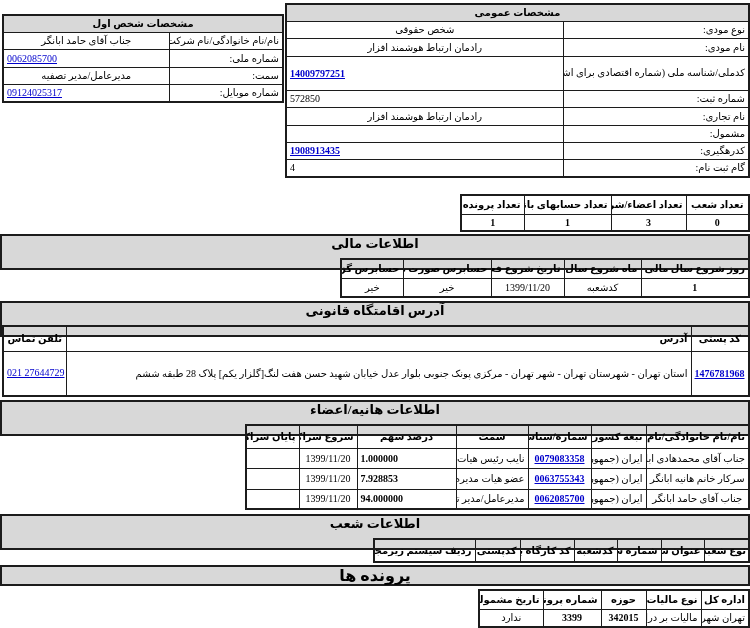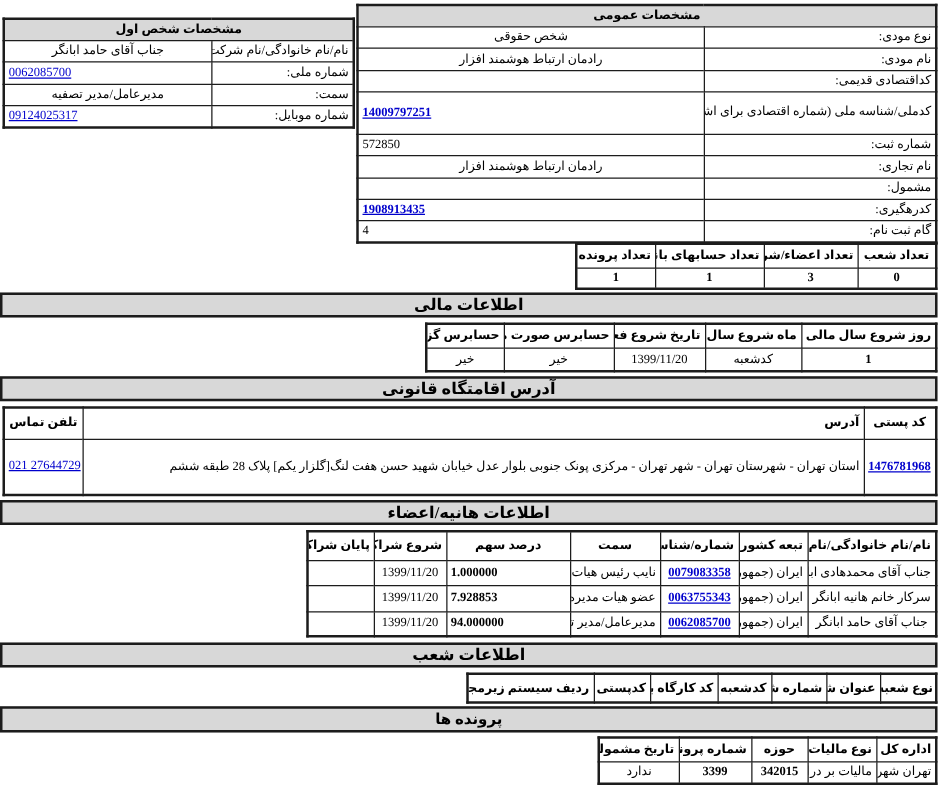--- a/index.html
+++ b/index.html
@@ -21,21 +21,21 @@
   }
   td.colhdr{font-weight:bold;text-align:center;font-size:9px;}
   td.lbl{text-align:right;font-size:10px;}
   td.wrap{white-space:normal;line-height:1.55;}
   td.val-fa{text-align:center;}
   td.val-num{text-align:left;}
   td.val-c{text-align:center;}
   .b{font-weight:bold;}
   a.lnk{color:#0000cc;text-decoration:underline;cursor:pointer;}
   .bar{
-    position:absolute;left:0;width:750px;height:20px;box-sizing:border-box;
+    position:absolute;left:0;width:750px;height:36px;box-sizing:border-box;
     background:#d8d8d8;border:2px solid #1c1c1c;
     text-align:center;font-weight:bold;font-size:13px;line-height:16px;color:#000;
   }
   td.addr-cell{
     font-size:14px;white-space:normal;text-align:right;line-height:1.5;padding:2px 6px;
   }
   td.addr-hdr{font-weight:bold;font-size:14px;text-align:right;padding-right:55px;}
   td.phone-cell{white-space:normal;text-align:center;direction:ltr;font-size:10px;line-height:1.6;}
   td.small{font-size:9px;}
 </style>
@@ -79,24 +79,20 @@
       <tr style="height:17px">
         <td colspan="2" class="hdr">مشخصات عمومی</td>
       </tr>
   <tr style="height:17px">
     <td class="lbl">نوع مودی:</td>
     <td class="val-fa">شخص حقوقی</td>
   </tr>
   <tr style="height:18px">
     <td class="lbl">نام مودی:</td>
     <td class="val-fa">رادمان ارتباط هوشمند افزار</td>
-  </tr>
-  <tr style="height:17px">
-    <td class="lbl">کداقتصادی قدیمی:</td>
-    <td class="val-fa"></td>
   </tr>
   <tr style="height:34px">
     <td class="lbl wrap">کدملی/شناسه ملی (شماره اقتصادی برای اشخاص حقوقی):</td>
     <td class="val-num"><a class="lnk b">14009797251</a></td>
   </tr>
   <tr style="height:17px">
     <td class="lbl">شماره ثبت:</td>
     <td class="val-num">572850</td>
   </tr>
   <tr style="height:18px">
@@ -257,21 +253,21 @@
     <td class="colhdr">عنوان شعبه</td>
     <td class="colhdr">شماره شعبه</td>
     <td class="colhdr">کدشعبه</td>
     <td class="colhdr">کد کارگاه بیمه</td>
     <td class="colhdr">کدپستی</td>
     <td class="colhdr">ردیف سیستم زیرمجموعه</td>
   </tr>
 </tbody>
   </table>
 
-<div class="bar" style="top:565px;height:21px;line-height:17px;font-size:12px;">پرونده ها</div>
+<div class="bar" style="top:565px;height:21px;line-height:17px;font-size:16px;">پرونده ها</div>
 <table class="panel" style="left:478px;top:589px;width:270px;">
   <colgroup>
       <col style="width:48px">
       <col style="width:55px">
       <col style="width:45px">
       <col style="width:58px">
       <col style="width:64px">
     </colgroup>
   <tbody>
       <tr style="height:19px">

